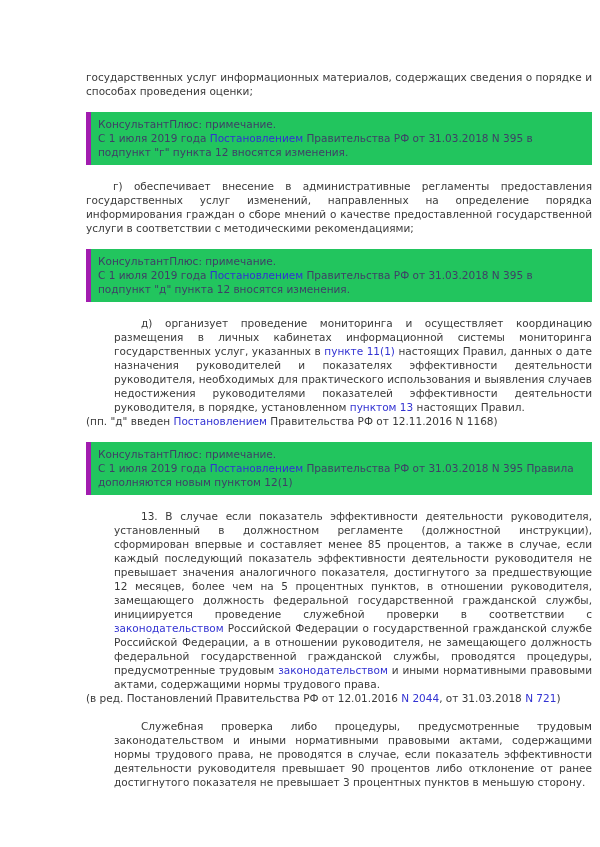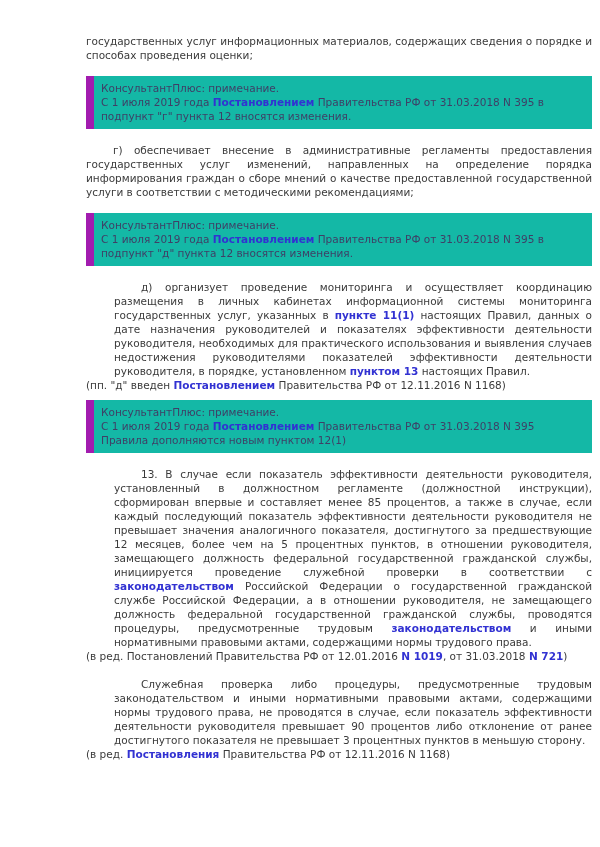--- a/index.html
+++ b/index.html
@@ -10,42 +10,41 @@
   body {
     width: 600px;
     height: 847px;
     overflow: hidden;
     font-family: "DejaVu Sans", "Liberation Sans", sans-serif;
     font-size: 10.5px;
     line-height: 14px;
     color: #3a3a3a;
   }
   .doc {
-    padding: 20px 8px 0 86px;
+    padding: 56px 8px 0 86px;
   }
   p {
     margin: 14px 0;
     text-align: justify;
   }
   p.ind { text-indent: 27px; }
   p.mb0 { margin-bottom: 0; margin-left: 28px; }
   p.amend { margin: 0; text-align: left; }
   .note {
-    background: #14b8a6;
-    border-left: 8px solid #a21caf;
+    background: #22c55e;
+    border-left: 5px solid #a21caf;
     padding: 5px 9px 6px 7px;
-    margin: 8px 0;
+    margin: 14px 0;
     color: #3f3f66;
   }
   .note p { margin: 0; text-align: left; }
   .lnk {
     color: #3232d2;
     text-decoration: none;
     cursor: pointer;
-    font-weight: bold;
   }
 </style>
 </head>
 <body>
 
 <div class="doc">
 
   <p><span>государственных услуг информационных материалов, содержащих сведения о порядке и способах проведения оценки;</span></p>
 
   <div class="note">
@@ -65,20 +64,19 @@
   <p class="amend"><span>(пп. "д" введен </span><a class="lnk">Постановлением</a><span> Правительства РФ от 12.11.2016 N 1168)</span></p>
 
 
   <div class="note">
     <p><span>КонсультантПлюс: примечание.</span></p>
     <p><span>С 1 июля 2019 года </span><a class="lnk">Постановлением</a><span> Правительства РФ от 31.03.2018 N 395 Правила дополняются новым пунктом 12(1)</span></p>
   </div>
 
   <p class="ind mb0"><span>13. В случае если показатель эффективности деятельности руководителя, установленный в должностном регламенте (должностной инструкции), сформирован впервые и составляет менее 85 процентов, а также в случае, если каждый последующий показатель эффективности деятельности руководителя не превышает значения аналогичного показателя, достигнутого за предшествующие 12 месяцев, более чем на 5 процентных пунктов, в отношении руководителя, замещающего должность федеральной государственной гражданской службы, инициируется проведение служебной проверки в соответствии с </span><a class="lnk">законодательством</a><span> Российской Федерации о государственной гражданской службе Российской Федерации, а в отношении руководителя, не замещающего должность федеральной государственной гражданской службы, проводятся процедуры, предусмотренные трудовым </span><a class="lnk">законодательством</a><span> и иными нормативными правовыми актами, содержащими нормы трудового права.</span></p>
 
-  <p class="amend"><span>(в ред. Постановлений Правительства РФ от 12.01.2016 </span><a class="lnk">N 1019</a><span>, от 31.03.2018 </span><a class="lnk">N 721</a><span>)</span></p>
+  <p class="amend"><span>(в ред. Постановлений Правительства РФ от 12.01.2016 </span><a class="lnk">N 2044</a><span>, от 31.03.2018 </span><a class="lnk">N 721</a><span>)</span></p>
 
   <p class="ind mb0"><span>Служебная проверка либо процедуры, предусмотренные трудовым законодательством и иными нормативными правовыми актами, содержащими нормы трудового права, не проводятся в случае, если показатель эффективности деятельности руководителя превышает 90 процентов либо отклонение от ранее достигнутого показателя не превышает 3 процентных пунктов в меньшую сторону.</span></p>
 
-  <p class="amend"><span>(в ред. </span><a class="lnk">Постановления</a><span> Правительства РФ от 12.11.2016 N 1168)</span></p>
 
 
 </div>
 
 </body></html>

